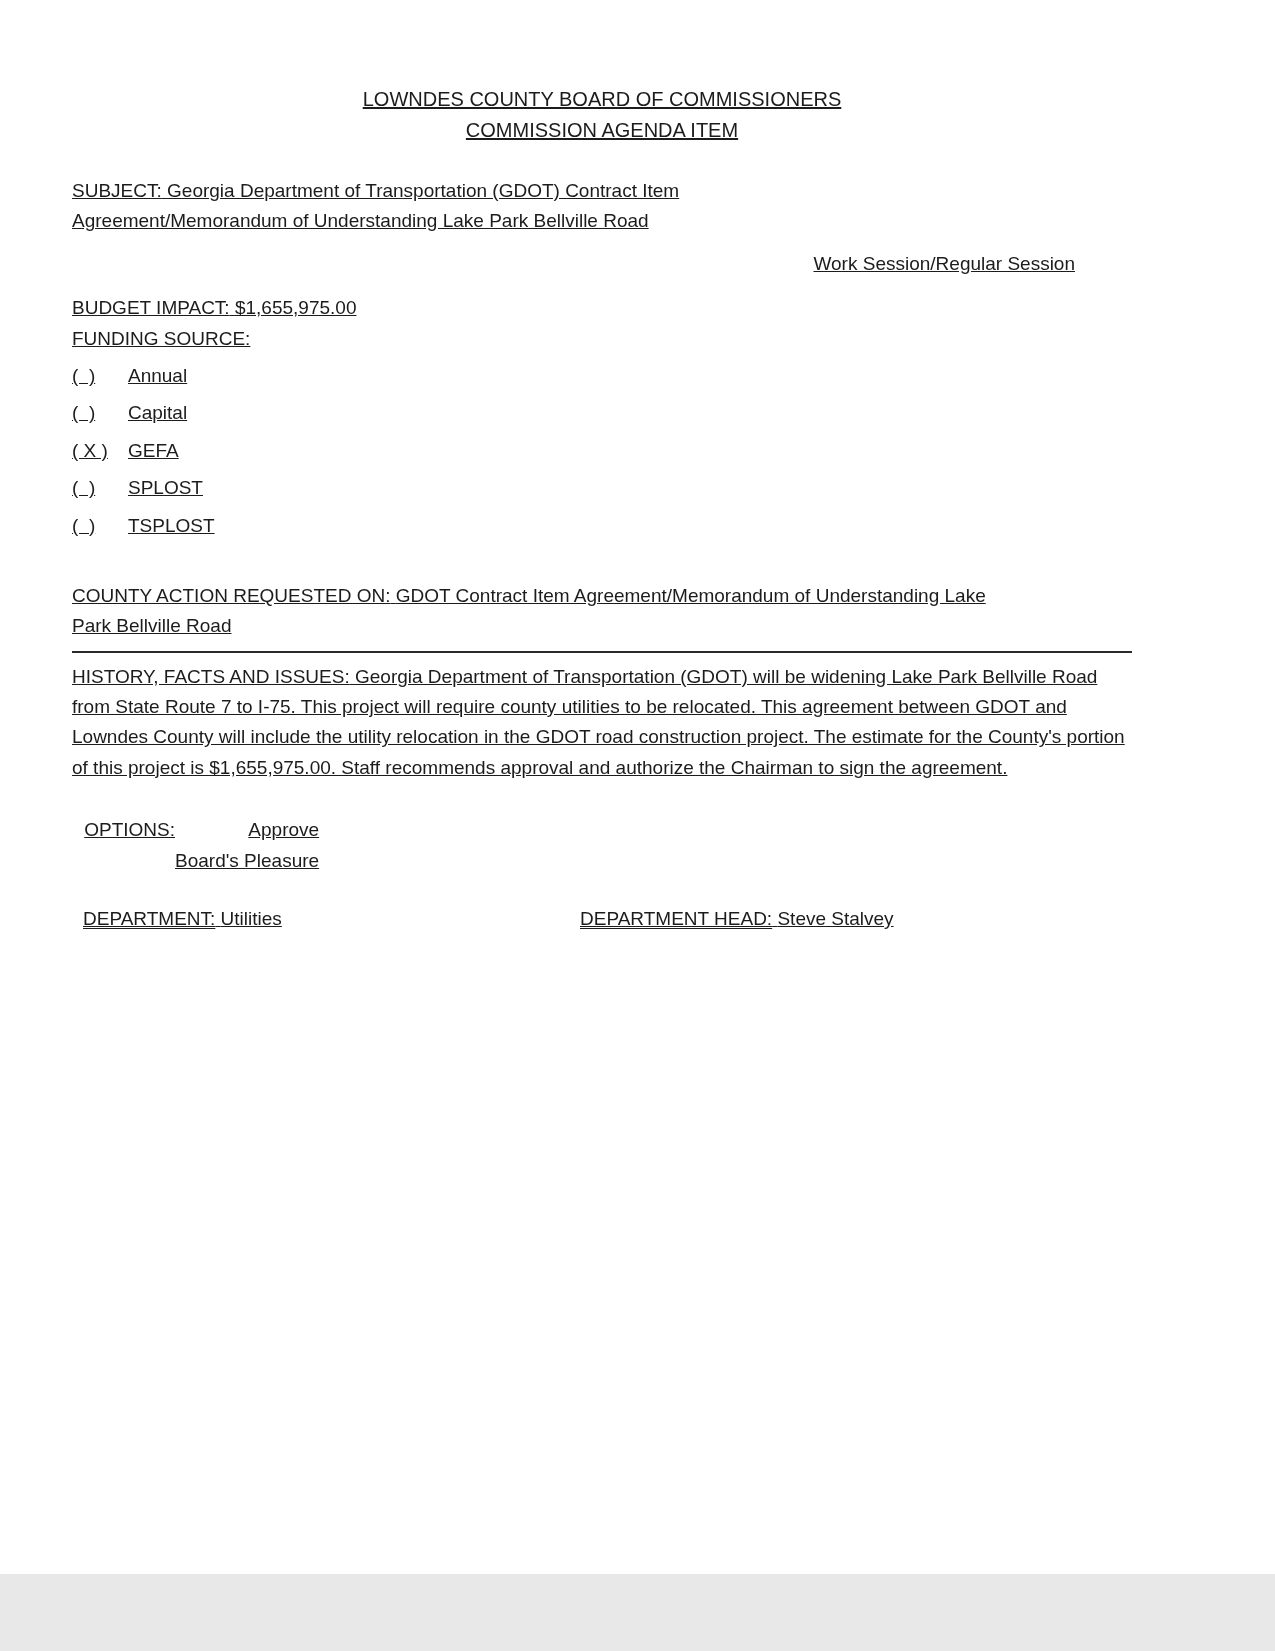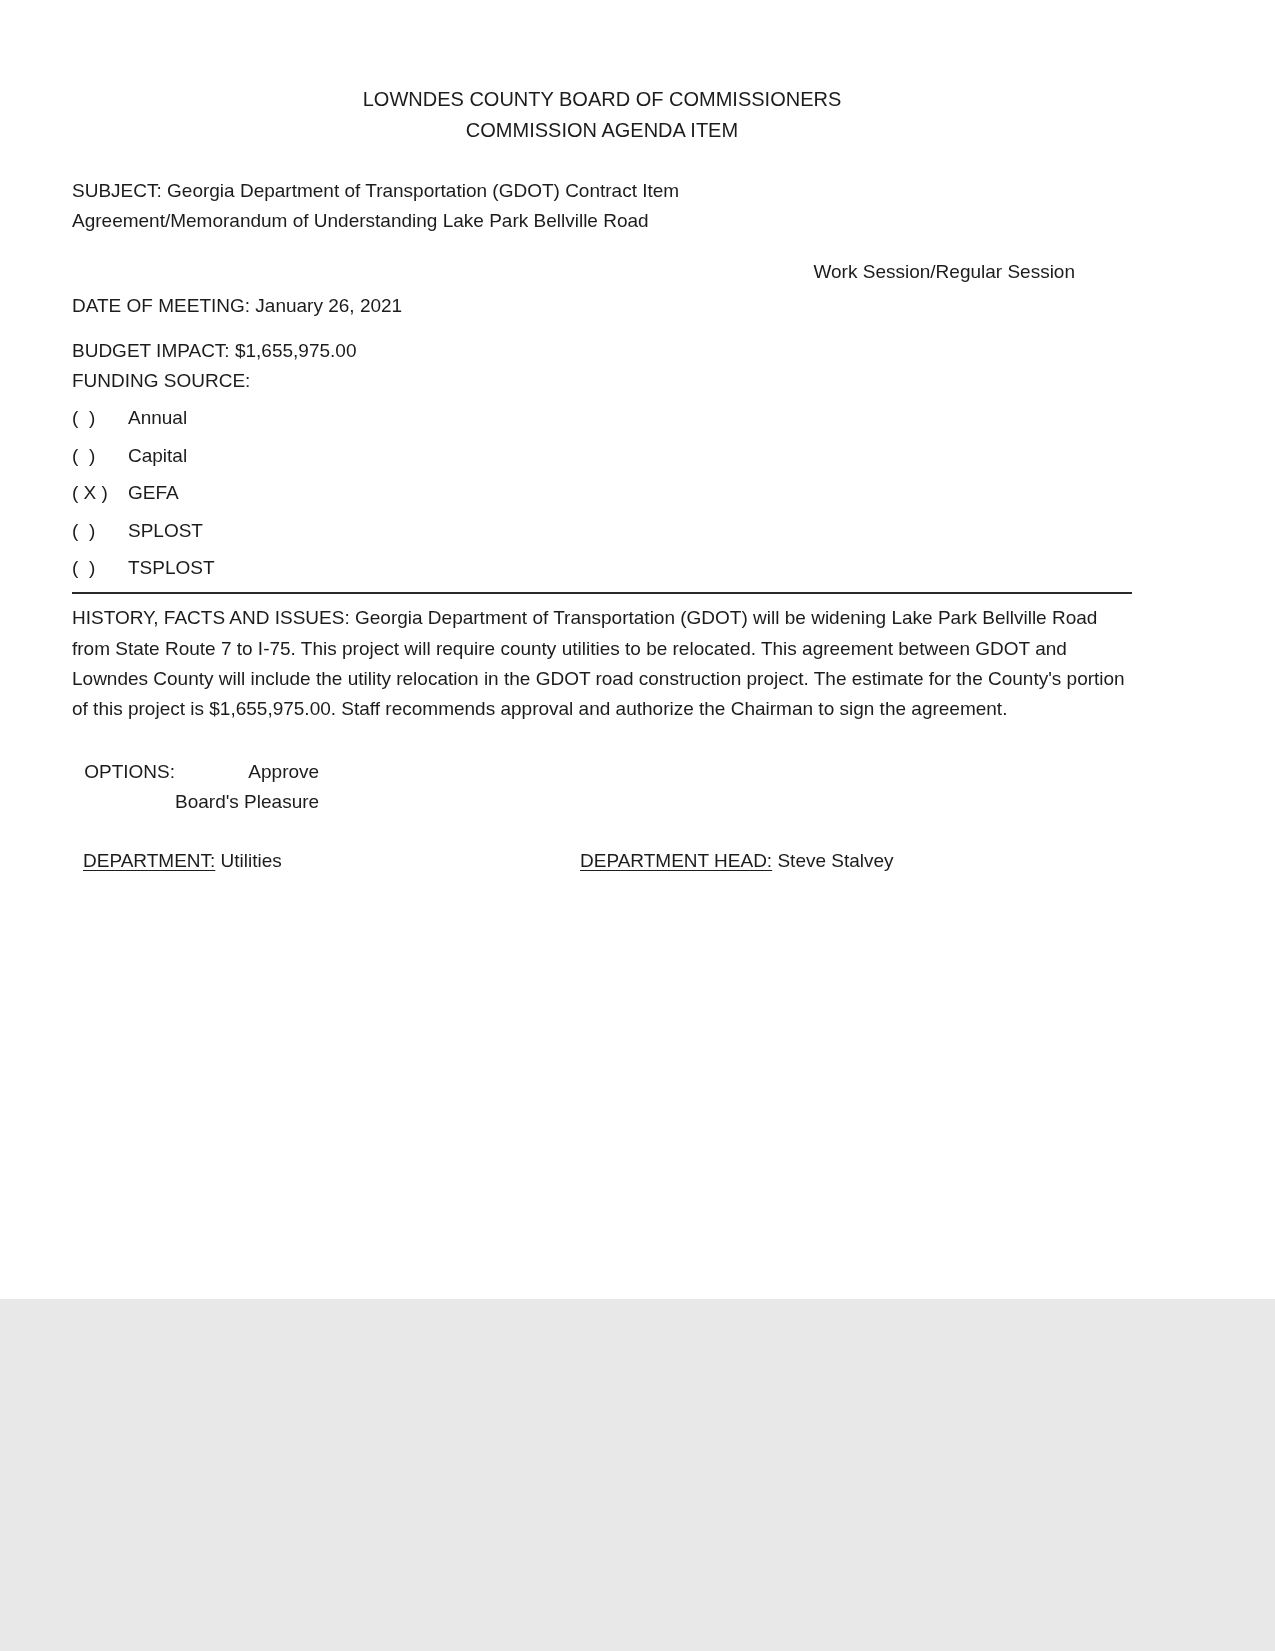--- a/index.html
+++ b/index.html
@@ -1,40 +1,41 @@
 <!DOCTYPE html>
 <html><head>
 <meta charset="utf-8">
 <style>
   html,body{margin:0;padding:0;background:#e8e8e8;}
   .page{
     width:1275px;
-    height:1299px;
+    height:1574px;
     margin:0 auto;
     background:#ffffff;
     color:#1c1c1c;
     font-family:"Liberation Sans", sans-serif;
     font-size:19px;
     line-height:1.6;
     box-sizing:border-box;
     padding:84px 143px 0 72px;
     position:relative;
     overflow:hidden;
+    text-decoration:underline;
   }
   .title{
     text-align:center;
     font-size:20px;
     line-height:1.55;
     margin:0;
   }
   .prewrap{white-space:pre-line;}
   .subject{margin-top:30px;}
   .session{
     text-align:right;
-    margin-top:20px;
+    margin-top:12px;
     margin-right:57px;
   }
   .meeting{margin-top:4px;}
   .budget{margin-top:14px;}
   .funding-label{margin-top:0;}
   .opt{
     margin-top:7px;
     display:flex;
   }
   .opt .mark{
@@ -82,24 +83,20 @@
   </div>
 
   <div class="subject">
     <span>SUBJECT:</span>
     <span class="prewrap">Georgia Department of Transportation (GDOT) Contract Item
 Agreement/Memorandum of Understanding Lake Park Bellville Road</span>
   </div>
 
   <div class="session">Work Session/Regular Session</div>
 
-  <div class="meeting">
-    <span>DATE OF MEETING:</span>
-    <span>January 26, 2021</span>
-  </div>
 
   <div class="budget">
     <span>BUDGET IMPACT:</span>
     <span>$1,655,975.00</span>
   </div>
 
   <div class="funding-label">FUNDING SOURCE:</div>
 
   <div class="opt">
     <span class="mark">(  )</span>
@@ -115,20 +112,25 @@
   </div>
   <div class="opt">
     <span class="mark">(  )</span>
     <span>SPLOST</span>
   </div>
   <div class="opt">
     <span class="mark">(  )</span>
     <span>TSPLOST</span>
   </div>
 
+  <div class="county-action">
+    <span>COUNTY ACTION REQUESTED ON:</span>
+    <span class="prewrap">GDOT Contract Item Agreement/Memorandum of Understanding Lake
+Park Bellville Road</span>
+  </div>
 
   <hr class="divider">
 
   <div class="history">
     <span>HISTORY, FACTS AND ISSUES:</span>
     <span>Georgia Department of Transportation (GDOT) will be widening Lake Park Bellville Road from State Route 7 to I-75. This project will require county utilities to be relocated. This agreement between GDOT and Lowndes County will include the utility relocation in the GDOT road construction project. The estimate for the County's portion of this project is $1,655,975.00. Staff recommends approval and authorize the Chairman to sign the agreement.</span>
   </div>
 
   <div class="options-row">
     <span class="opt-label">OPTIONS:</span>

